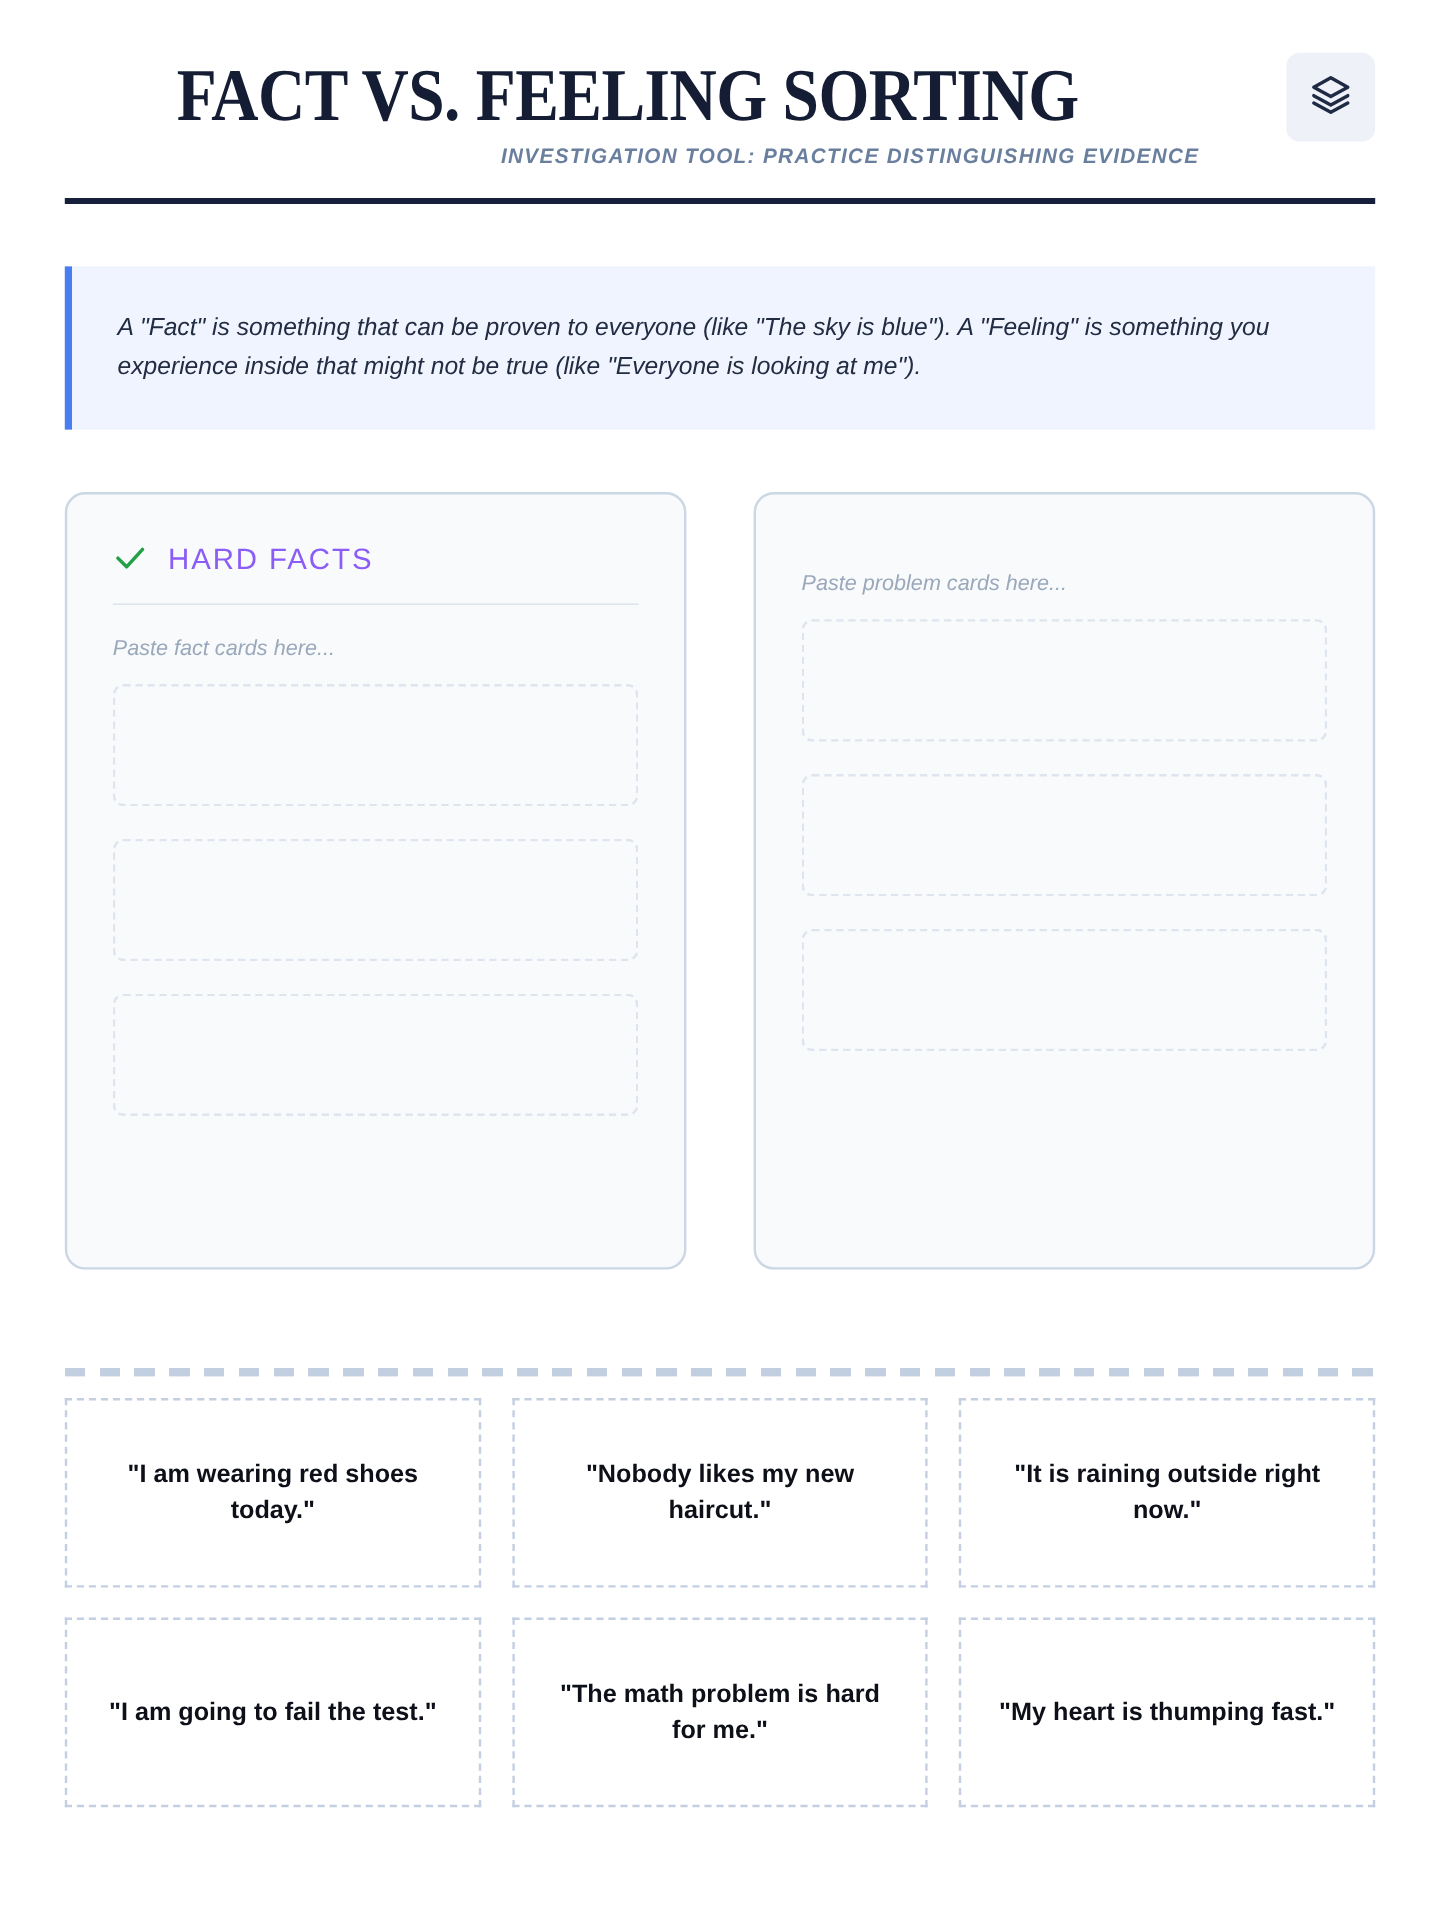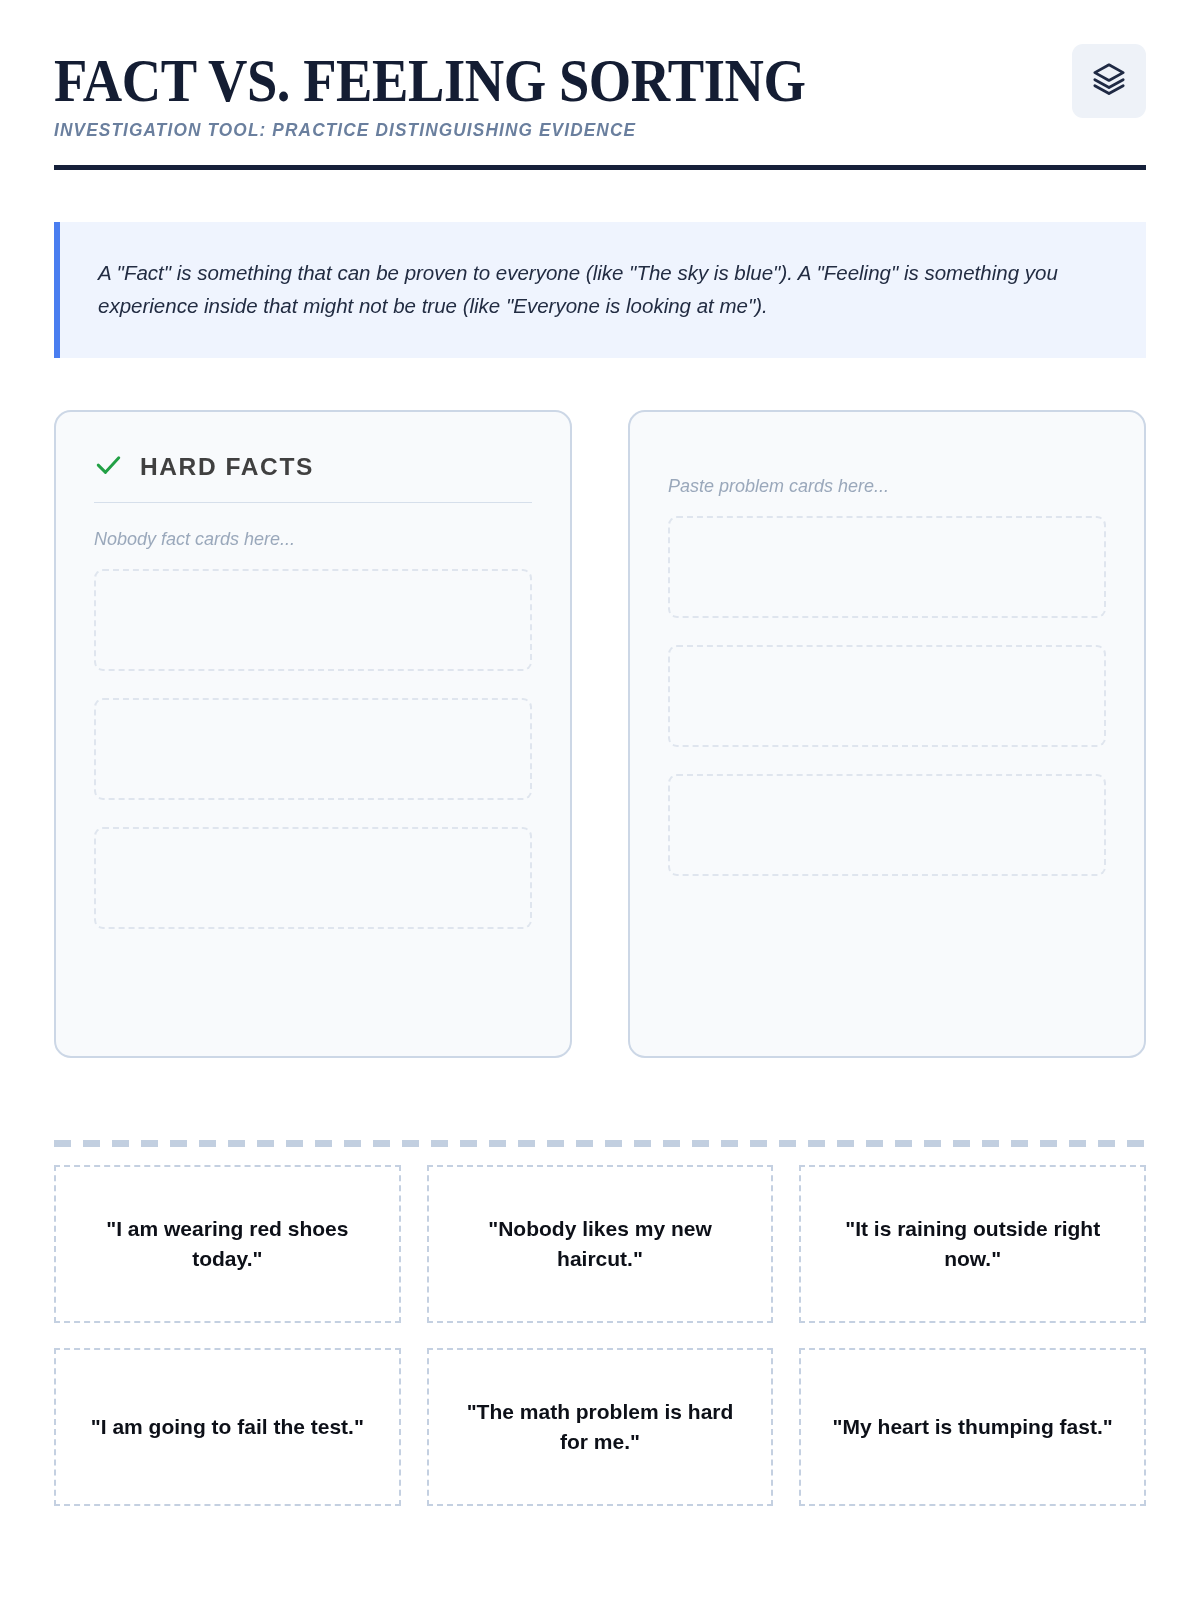--- a/index.html
+++ b/index.html
@@ -19,20 +19,21 @@
   .page {
     width: 1200px;
     height: 1600px;
     padding: 52px 54px 0 54px;
     position: relative;
   }
 
   
   .header {
     position: relative;
+    text-align: right;
   }
 
   .header-text {
     max-width: 960px;
   }
 
   .title {
     font-family: "Liberation Serif", serif;
     font-weight: bold;
     font-size: 62px;
@@ -114,23 +115,23 @@
   .panel-head {
     display: flex;
     align-items: center;
     gap: 17px;
     padding-bottom: 19px;
     border-bottom: 1.5px solid #d6dfeb;
   }
 
   .panel-title {
     font-size: 24.5px;
-    font-weight: bold;
+    font-weight: normal;
     letter-spacing: 1.6px;
-    color: #404040;
+    color: #8b5cf6;
     text-transform: uppercase;
   }
 
   .panel-hint {
     margin-top: 26px;
     font-size: 18px;
     font-style: italic;
     color: #9aa8bb;
   }
 
@@ -224,21 +225,21 @@
 
     <div class="panel">
       <div class="panel-head">
         <span>
           <svg width="29" height="29" viewBox="0 0 24 24" fill="none" stroke="#22a045" stroke-width="2.4" stroke-linecap="round" stroke-linejoin="round">
             <polyline points="3.5 12.5 9.5 18.5 20.5 6.5"></polyline>
           </svg>
         </span>
         <span class="panel-title">HARD FACTS</span>
       </div>
-      <div class="panel-hint">Nobody fact cards here...</div>
+      <div class="panel-hint">Paste fact cards here...</div>
       <div class="slots">
         <div class="slot"></div>
         <div class="slot"></div>
         <div class="slot"></div>
       </div>
     </div>
 
     <div class="panel">
       <div class="panel-hint">Paste problem cards here...</div>
       <div class="slots">

